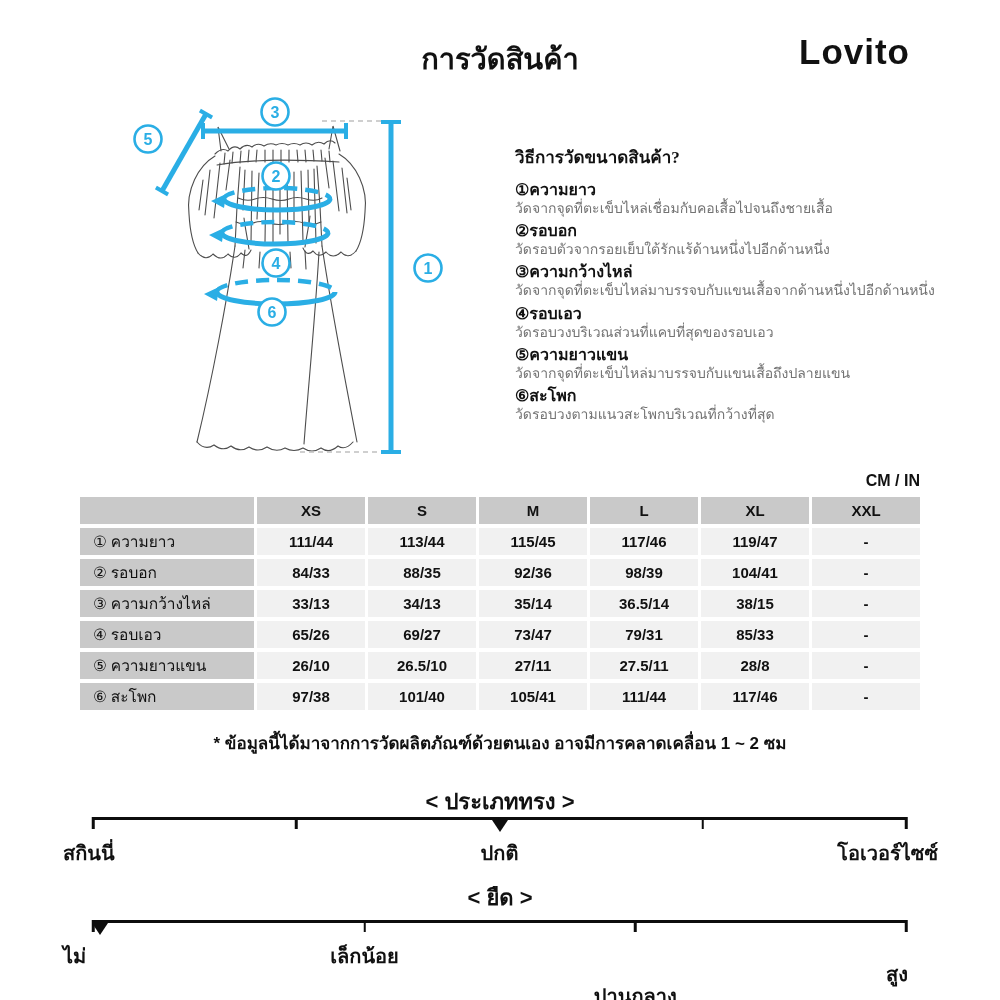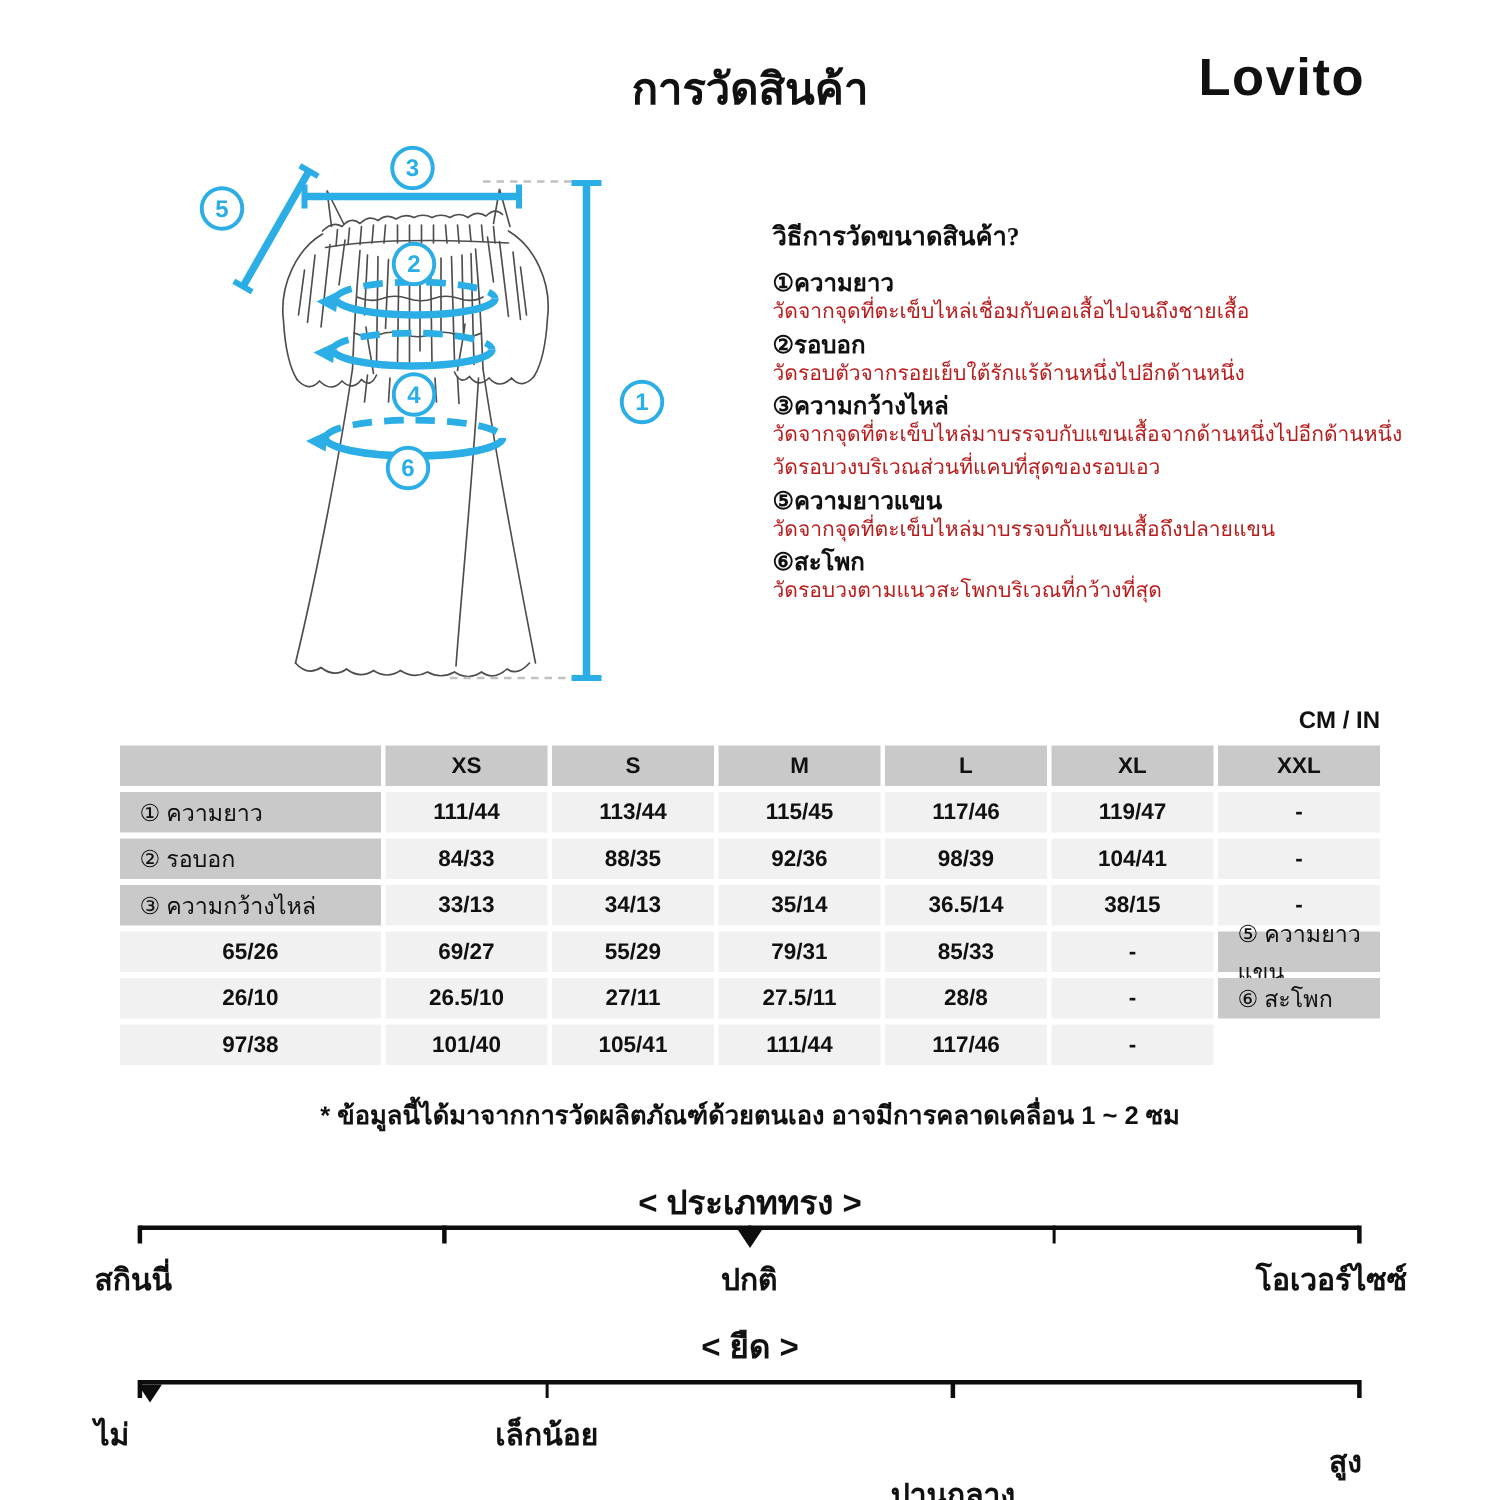--- a/index.html
+++ b/index.html
@@ -6,21 +6,21 @@
   .page{position:relative;width:1000px;height:1000px;background:#fff;overflow:hidden;
         font-family:"Liberation Sans",sans-serif;color:#111;text-decoration:underline;}
   .title{position:absolute;left:0;right:0;top:36px;text-align:center;
          font-size:29px;font-weight:700;}
   .brand{position:absolute;right:90px;top:32px;font-size:35px;font-weight:800;letter-spacing:1px;}
   .diagram{position:absolute;left:85px;top:90px;}
   .instructions{position:absolute;left:515px;top:143px;width:430px;}
   .inst-heading{font-size:17px;font-weight:700;margin:0 0 10px 0;font-family:"Liberation Serif",serif;}
   .inst-item{margin-bottom:3px;}
   .inst-title{font-size:16px;font-weight:700;line-height:1.25;font-family:"Liberation Serif",serif;}
-  .inst-desc{font-size:14px;color:#b91c1c;line-height:1.3;white-space:nowrap;
+  .inst-desc{font-size:14px;color:#737373;line-height:1.3;white-space:nowrap;
              font-family:"Liberation Serif",serif;}
   .units{position:absolute;right:80px;top:472px;font-size:16px;font-weight:700;}
   .size-table{position:absolute;left:80px;top:497px;width:840px;display:grid;
               grid-template-columns:174px repeat(6,1fr);grid-auto-rows:27px;gap:4px 3px;}
   .cell{display:flex;align-items:center;justify-content:center;font-size:15px;}
   .cell.head{background:#c9c9c9;font-weight:700;}
   .cell.rowlabel{background:#c9c9c9;justify-content:flex-start;padding-left:13px;
                  font-family:"Liberation Serif",serif;font-size:15.5px;font-weight:500;}
   .cell.val{background:#f1f1f1;font-weight:700;}
   .disclaimer{position:absolute;left:0;right:0;top:729px;text-align:center;
@@ -139,20 +139,21 @@
         </div>
         <div class="inst-item">
           <div class="inst-title">②รอบอก</div>
           <div class="inst-desc">วัดรอบตัวจากรอยเย็บใต้รักแร้ด้านหนึ่งไปอีกด้านหนึ่ง</div>
         </div>
         <div class="inst-item">
           <div class="inst-title">③ความกว้างไหล่</div>
           <div class="inst-desc">วัดจากจุดที่ตะเข็บไหล่มาบรรจบกับแขนเสื้อจากด้านหนึ่งไปอีกด้านหนึ่ง</div>
         </div>
         <div class="inst-item">
+          <div class="inst-title">④รอบเอว</div>
           <div class="inst-desc">วัดรอบวงบริเวณส่วนที่แคบที่สุดของรอบเอว</div>
         </div>
         <div class="inst-item">
           <div class="inst-title">⑤ความยาวแขน</div>
           <div class="inst-desc">วัดจากจุดที่ตะเข็บไหล่มาบรรจบกับแขนเสื้อถึงปลายแขน</div>
         </div>
         <div class="inst-item">
           <div class="inst-title">⑥สะโพก</div>
           <div class="inst-desc">วัดรอบวงตามแนวสะโพกบริเวณที่กว้างที่สุด</div>
         </div>
@@ -183,23 +184,24 @@
       <div class="cell val">98/39</div>
       <div class="cell val">104/41</div>
       <div class="cell val">-</div>
       <div class="cell rowlabel">③ ความกว้างไหล่</div>
       <div class="cell val">33/13</div>
       <div class="cell val">34/13</div>
       <div class="cell val">35/14</div>
       <div class="cell val">36.5/14</div>
       <div class="cell val">38/15</div>
       <div class="cell val">-</div>
+      <div class="cell rowlabel">④ รอบเอว</div>
       <div class="cell val">65/26</div>
       <div class="cell val">69/27</div>
-      <div class="cell val">55/29</div>
+      <div class="cell val">73/47</div>
       <div class="cell val">79/31</div>
       <div class="cell val">85/33</div>
       <div class="cell val">-</div>
       <div class="cell rowlabel">⑤ ความยาวแขน</div>
       <div class="cell val">26/10</div>
       <div class="cell val">26.5/10</div>
       <div class="cell val">27/11</div>
       <div class="cell val">27.5/11</div>
       <div class="cell val">28/8</div>
       <div class="cell val">-</div>

